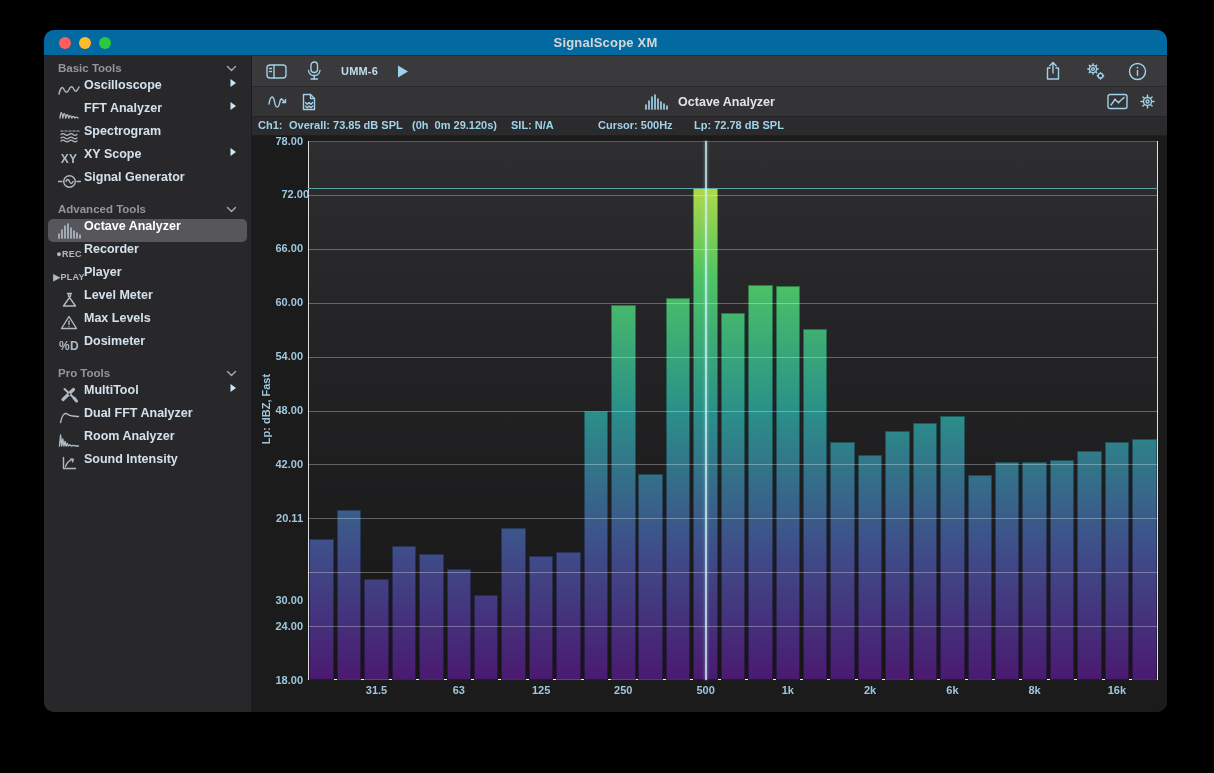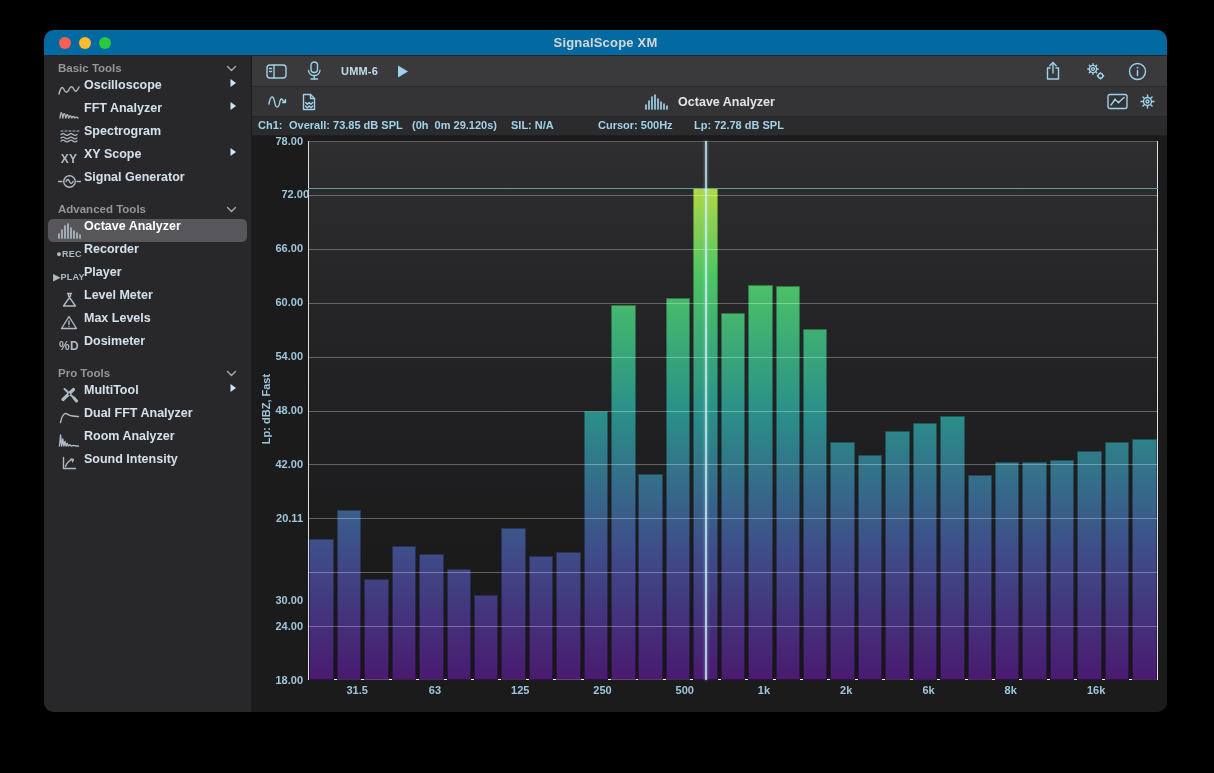--- a/index.html
+++ b/index.html
@@ -61,21 +61,21 @@
   .gridline { position:absolute; height:1px; background:rgba(255,255,255,.30); z-index:5; }
   .gridline.top { background:rgba(255,255,255,.22); }
   .bar { position:absolute; z-index:2;
          background-image:linear-gradient(to top,#4a1a70 0%,#3e4f8a 25%,#2a9089 50%,#4ec464 75%,#e6e336 100%);
          background-repeat:no-repeat; background-position:left bottom; border-radius:1px 1px 0 0;
          box-shadow:inset 0 0 0 1px rgba(0,0,0,.35); }
   .level-line { position:absolute; height:1px; background:rgba(90,170,168,.95); z-index:6; }
   .cursor-line { position:absolute; width:2px; background:rgba(205,243,246,.8); z-index:7;
                  box-shadow:0 0 3px rgba(180,235,240,.6); }
   .ytick { position:absolute; color:#9fc6dc; font-size:11px; font-weight:600; text-align:right; width:46px; }
-  .xtick { position:absolute; color:#9fc6dc; font-size:11px; font-weight:600; text-align:left; width:60px; }
+  .xtick { position:absolute; color:#9fc6dc; font-size:11px; font-weight:600; text-align:center; width:60px; }
   .axis-title-y { position:absolute; color:#9fc6dc; font-size:11px; font-weight:600;
                   transform:rotate(-90deg); transform-origin:center; white-space:nowrap; }
   .axis-title-x { position:absolute; color:#9fc6dc; font-size:11px; font-weight:600; text-align:center; }
   svg { display:block; }
 </style>
 </head>
 <body>
 
 <div class="stage">
   <div class="window">

